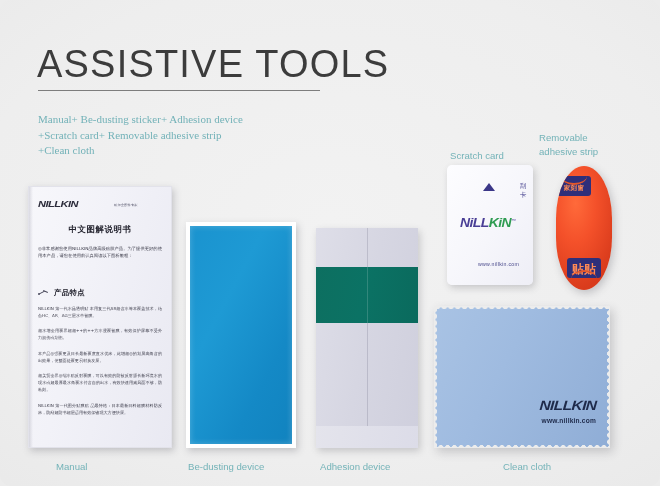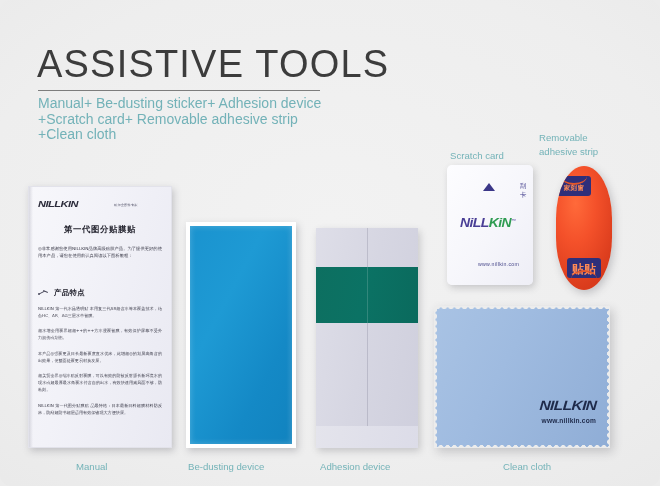--- a/index.html
+++ b/index.html
@@ -36,36 +36,37 @@
     position: absolute;
     left: 38px;
     top: 90px;
     width: 282px;
     height: 1px;
     background: #7d7d7d;
   }
   .subtitle {
     position: absolute;
     left: 38px;
-    top: 96px;
-    font-size: 14px;
+    top: 112px;
+    font-size: 11px;
     line-height: 15.6px;
     color: #73b2b8;
     white-space: nowrap;
+    font-family: Liberation Serif, serif;
   }
   .subtitle div { white-space: nowrap; }
 
   
   .cap {
     position: absolute;
     font-size: 9.6px;
     color: #74b3b8;
     white-space: nowrap;
   }
-  .cap-manual   { left: 76px;  top: 461px; }
+  .cap-manual   { left: 56px;  top: 461px; }
   .cap-sticker  { left: 188px; top: 461px; }
   .cap-adhesion { left: 320px; top: 461px; }
   .cap-cloth    { left: 503px; top: 461px; }
   .cap-scratch  { left: 450px; top: 150px; }
   .cap-strip    { left: 539px; top: 131px; line-height: 13.5px; text-align: left; }
 
   
   .manual {
     position: absolute;
     left: 28px;
@@ -469,21 +470,21 @@
     <div>+Clean cloth</div>
   </div>
 
   <div class="manual">
     <div class="m-spine"></div>
     <div class="manual-inner">
       <div class="m-logo">
         <span class="m-logo-word">NILLKIN</span>
         <span class="m-logo-tag">耐尔金配件专家</span>
       </div>
-      <div class="m-title">第一代图分贴膜贴</div>
+      <div class="m-title">中文图解说明书</div>
       <div class="m-para">◎非常感谢您使用NILLKIN品牌高级贴膜产品。为了提供更好的使用本产品，请您在使用前认真阅读以下图析教程：</div>
       <div class="m-sec">
         <span class="m-sec-icon">
             <i></i>
             <i></i>
             <i></i>
           </span>
         <span class="m-sec-title">产品特点</span>
       </div>
       <div class="m-body">

